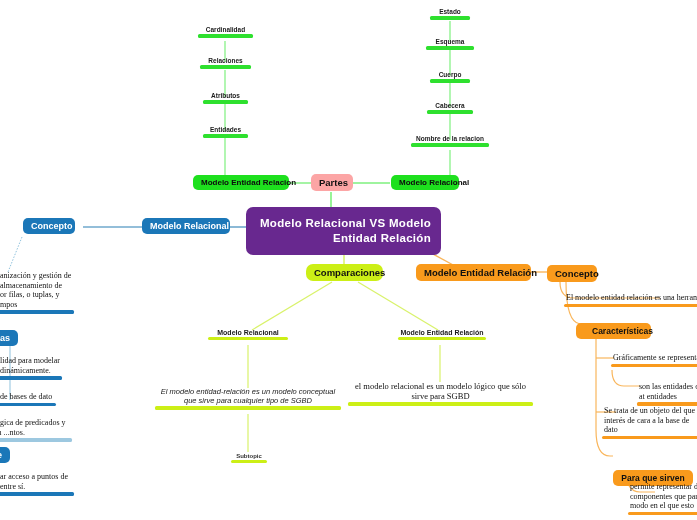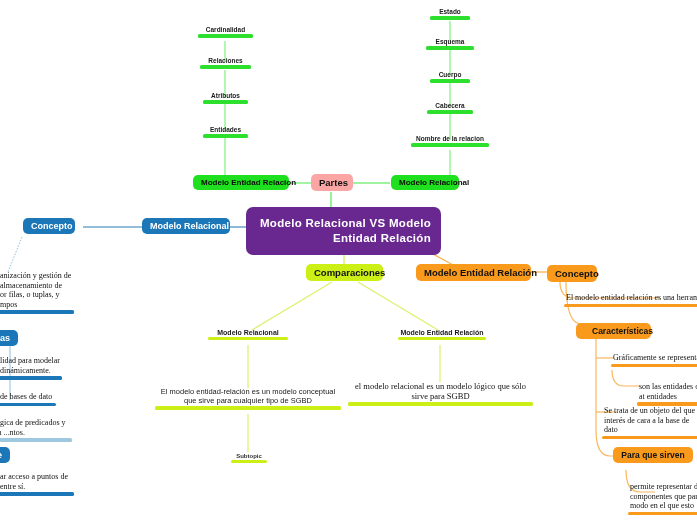--- a/index.html
+++ b/index.html
@@ -22,21 +22,21 @@
   }
 
   
   .pill{
     border-radius:5px;font-weight:bold;color:#0d0d0d;
     padding:3px 8px;text-align:center;
   }
   .pill.green{background:#1ee01e;font-size:8px;}
   .pill.green-big{background:#fca5a5;font-size:9.5px;color:#111;}
   .pill.blue{background:#1b77b8;color:#ffffff;font-size:9px;}
-  .pill.lime{background:#ccef16;color:#111;font-size:9.5px;}
+  .pill.lime{background:#ccef16;color:#111;font-size:9.5px;border-radius:7px;}
   .pill.orange{background:#f99a1c;color:#111;font-size:9.5px;}
   .pill.orange-sm{background:#f99a1c;color:#111;font-size:8.5px;}
 
   
   .leaf{position:absolute;box-sizing:border-box;}
   .leaf .txt{display:block;padding:0 2px 1px 2px;}
   .leaf .bar{display:block;height:3px;border-radius:1.5px;}
 
   .leaf.green .txt{font-size:6.5px;color:#1a1a1a;font-weight:bold;text-align:center;}
   .leaf.green .bar{background:#2ee02e;height:3.5px;}
@@ -216,21 +216,21 @@
 
   <div class="node pill lime" style="left:306px;top:264px;width:77px;">
     <span>Comparaciones</span>
   </div>
 
   <div class="leaf lime" style="left:208px;top:329px;width:80px;">
     <span class="txt">Modelo Relacional</span>
     <span class="bar"></span>
   </div>
 
-  <div class="leaf lime-body" style="left:155px;top:387px;width:186px;">
+  <div class="leaf lime-body" style="left:155px;top:387px;width:186px;font-style:italic;">
     <span class="txt">El modelo entidad-relación es un modelo conceptual que sirve para cualquier tipo de SGBD</span>
     <span class="bar"></span>
   </div>
 
   <div class="leaf subtopic" style="left:231px;top:453px;width:36px;">
     <span class="txt">Subtopic</span>
     <span class="bar"></span>
   </div>
 
   <div class="leaf lime" style="left:398px;top:329px;width:88px;">
@@ -268,21 +268,21 @@
   <div class="leaf orange-body" style="left:637px;top:382px;width:85px;">
     <span class="txt">son las entidades con sus at entidades</span>
     <span class="bar"></span>
   </div>
 
   <div class="leaf orange-body" style="left:602px;top:406px;width:105px;">
     <span class="txt">Se trata de un objeto del que se interés de cara a la base de dato</span>
     <span class="bar"></span>
   </div>
 
-  <div class="node pill orange-sm" style="left:613px;top:447px;width:80px;">
+  <div class="node pill orange-sm" style="left:613px;top:470px;width:80px;">
     <span>Para que sirven</span>
   </div>
 
   <div class="leaf orange-body" style="left:628px;top:482px;width:92px;">
     <span class="txt">permite representar d componentes que part el modo en el que esto</span>
     <span class="bar"></span>
   </div>
 
 </div>
 

